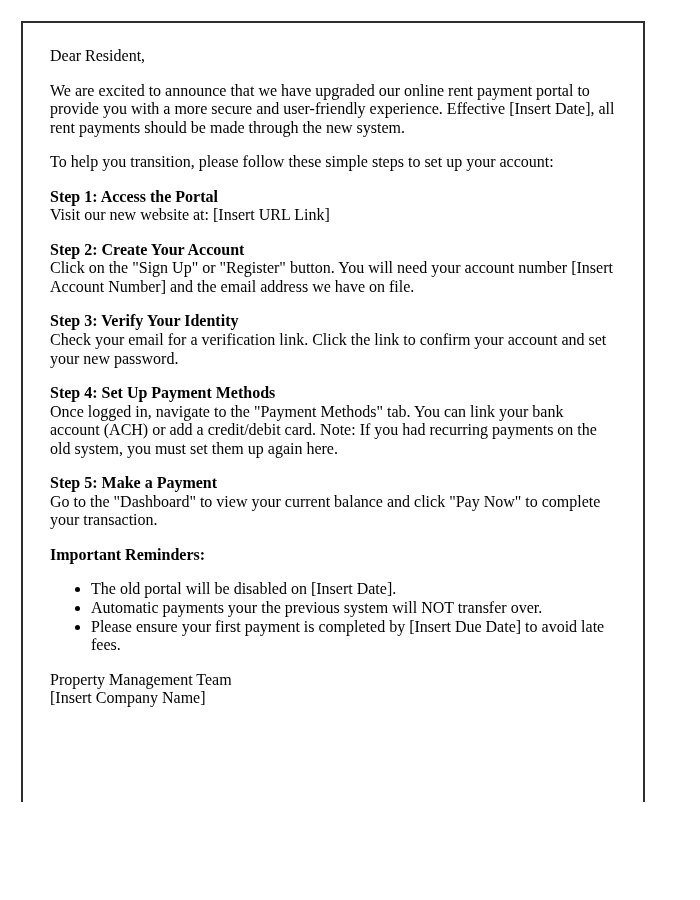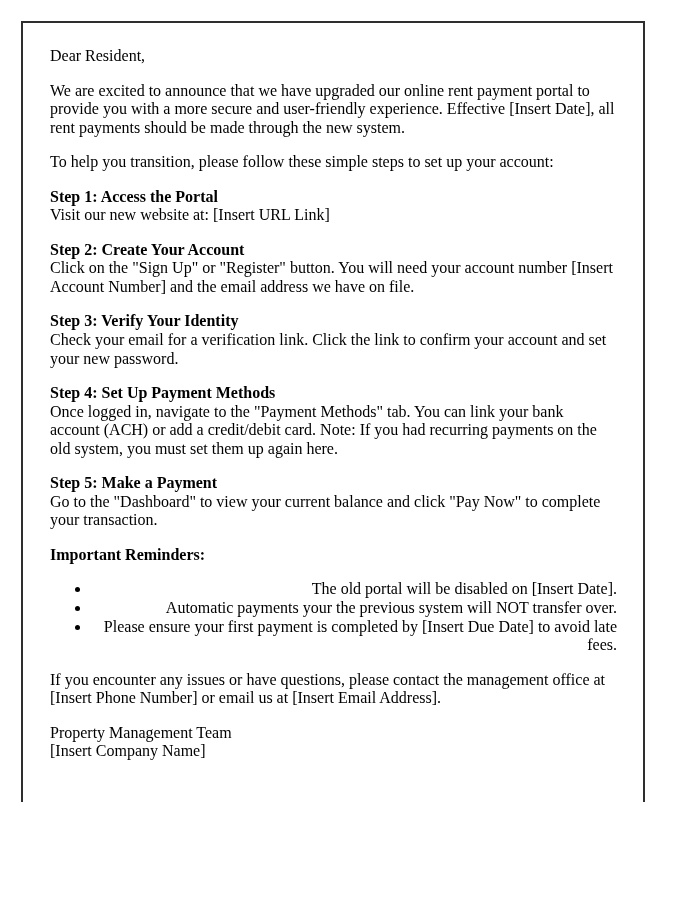--- a/index.html
+++ b/index.html
@@ -39,21 +39,20 @@
   }
   .letter p {
     margin: 16px 0;
   }
   .letter p:first-child {
     margin-top: 0;
   }
   .letter ul {
     margin: 16px 0;
     padding-left: 41px;
-    text-align: right;
   }
   .letter li {
     margin: 0;
   }
   strong { font-weight: bold; }
 </style>
 </head>
 <body>
 
 <div class="page">
@@ -81,20 +80,19 @@
       <span>Go to the "Dashboard" to view your current balance and click "Pay Now" to complete your transaction.</span></p>
 
     <p><strong>Important Reminders:</strong></p>
 
     <ul>
       <li>The old portal will be disabled on [Insert Date].</li>
       <li>Automatic payments your the previous system will NOT transfer over.</li>
       <li>Please ensure your first payment is completed by [Insert Due Date] to avoid late fees.</li>
     </ul>
 
-    <p>If you encounter any issues or have questions, please contact the management office at [Insert Phone Number] or email us at [Insert Email Address].</p>
 
 
     <p><span>Property Management Team</span><br>
       <span>[Insert Company Name]</span></p>
 
   </div>
 </div>
 
 </body></html>

